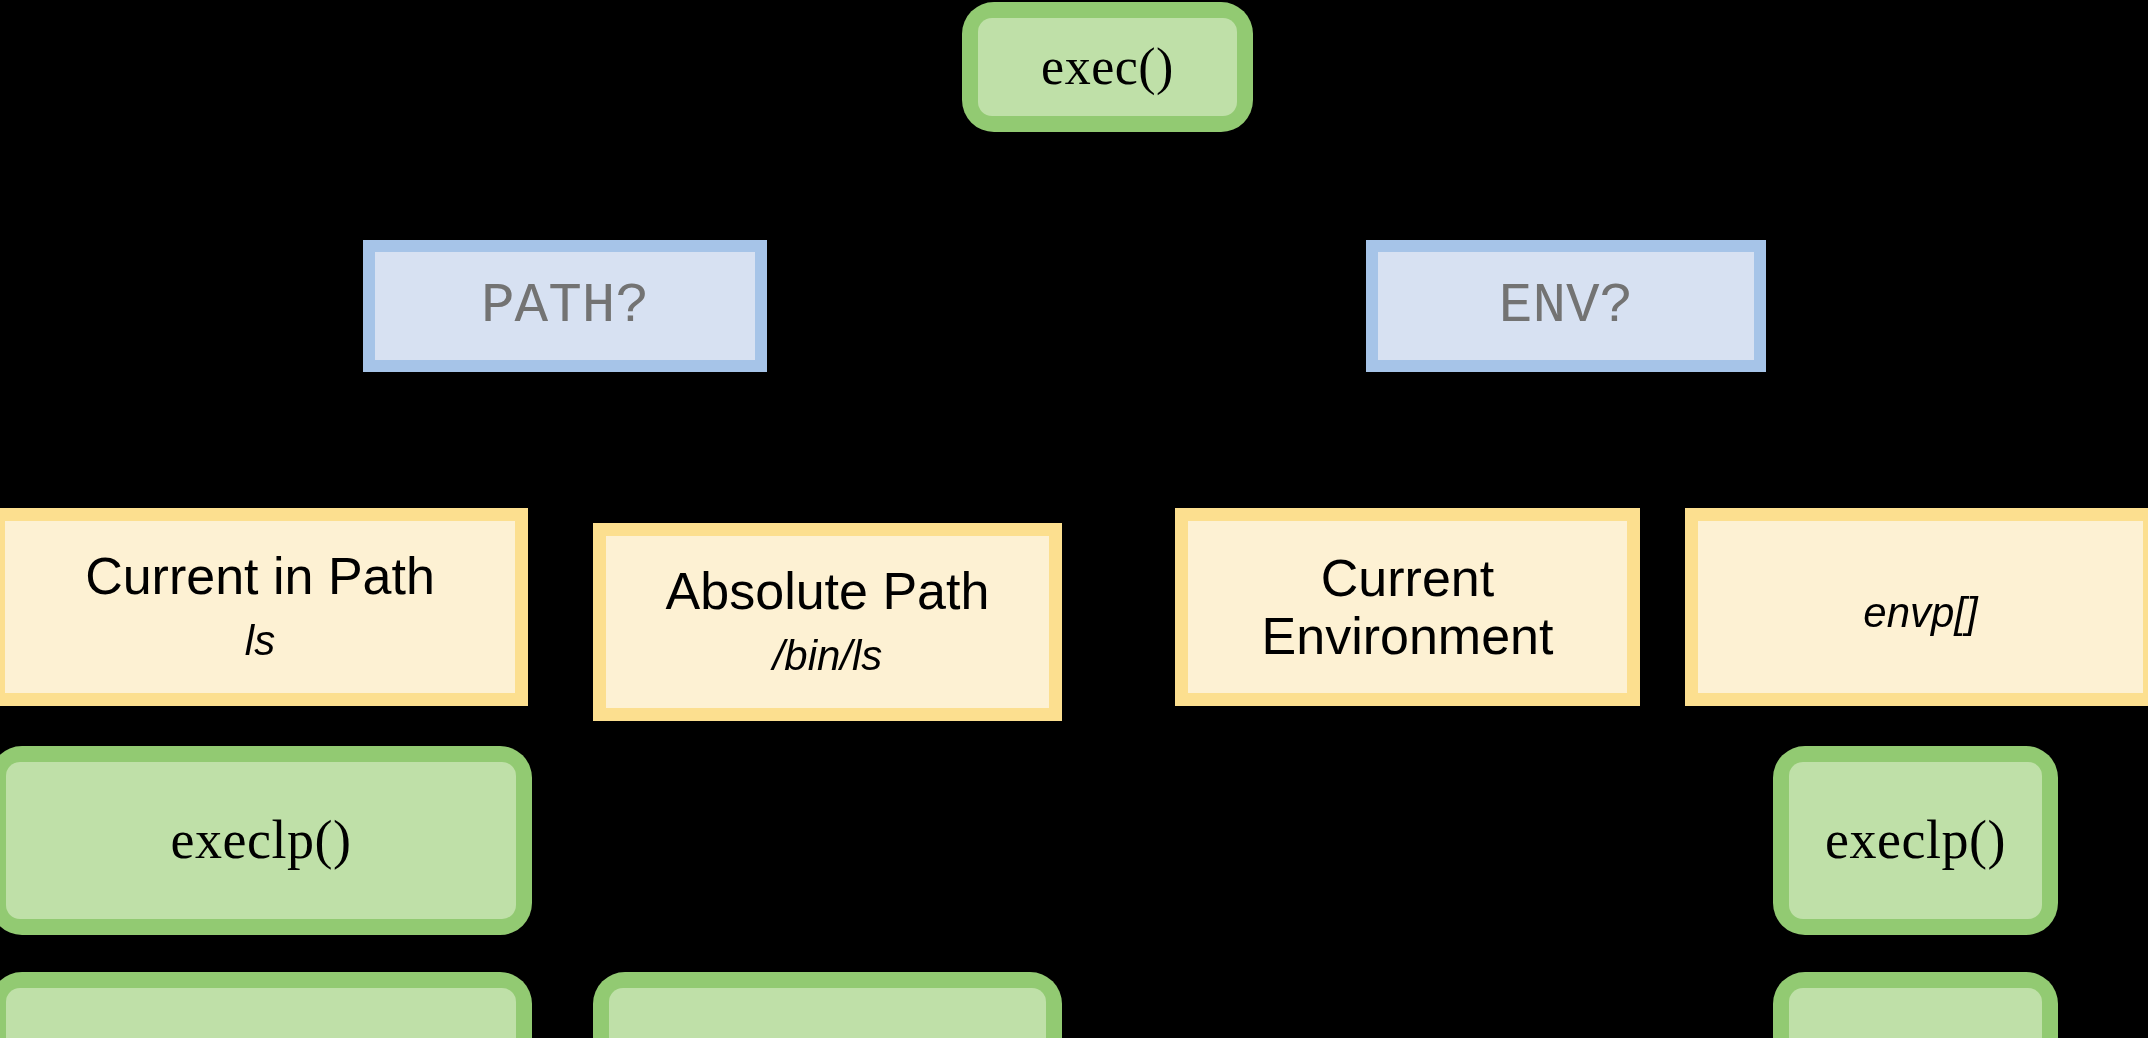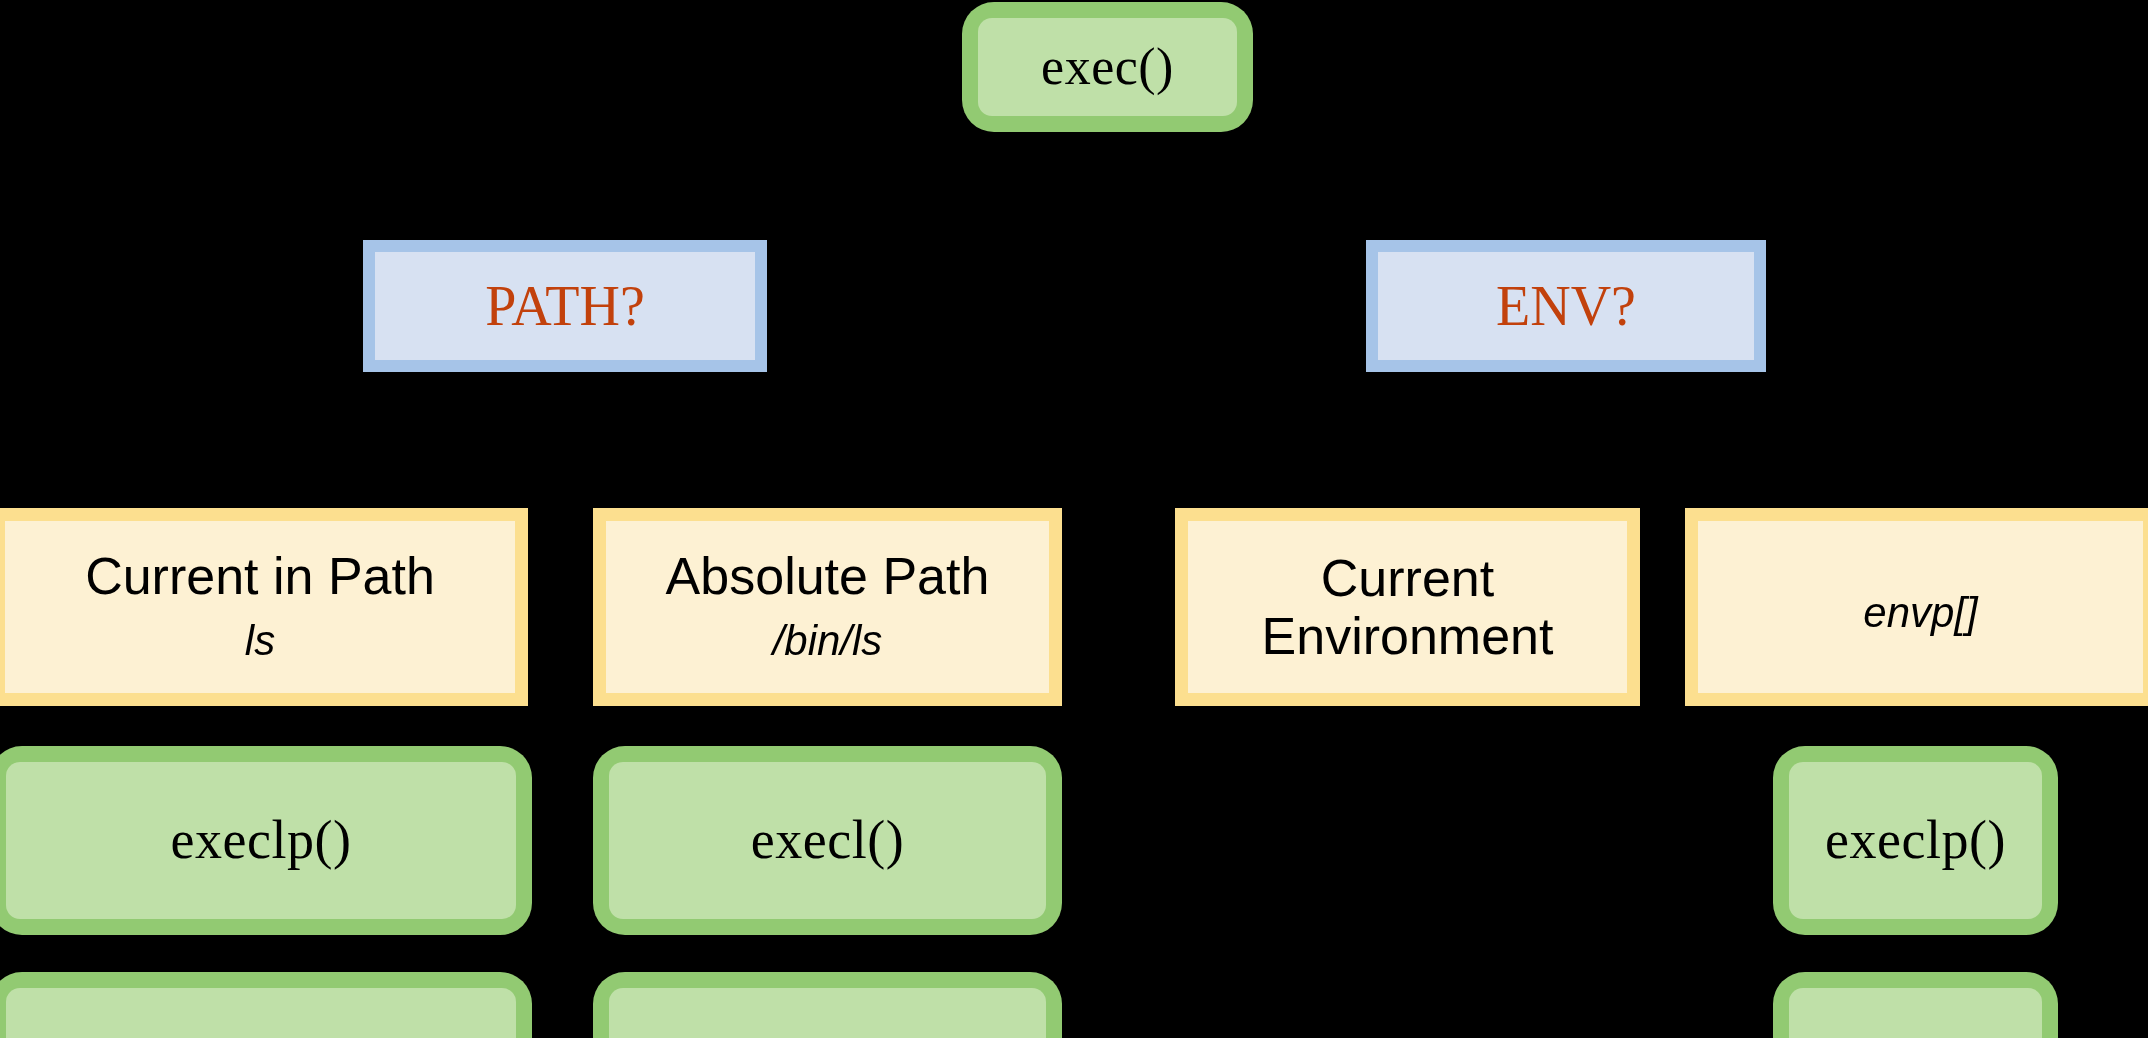--- a/index.html
+++ b/index.html
@@ -53,22 +53,22 @@
   }
   .green.root .inner { font-size: 52px; }
 
   
   .blue {
     background: #a6c4e8;
     padding: 12px;
   }
   .blue .inner {
     background: #d7e1f2;
-    color: #c2410c;
-    font-family: Liberation Serif, serif;
+    color: #737373;
+    font-family: Liberation Mono, monospace;
     font-size: 56px;
     line-height: 1.05;
   }
 
   
   .yellow {
     background: #fcdf8f;
     padding: 13px;
   }
   .yellow .inner {
@@ -149,21 +149,21 @@
     </div>
   </div>
 
   <div class="node yellow" style="left:-8px; top:508px; width:536px; height:198px;">
     <div class="inner">
       <span class="title">Current in Path</span>
       <span class="sub">ls</span>
     </div>
   </div>
 
-  <div class="node yellow" style="left:593px; top:508px; width:469px; height:198px;">
+  <div class="node yellow" style="left:593px; top:523px; width:469px; height:198px;">
     <div class="inner">
       <span class="title">Absolute Path</span>
       <span class="sub">/bin/ls</span>
     </div>
   </div>
 
   <div class="node yellow" style="left:1175px; top:508px; width:465px; height:198px;">
     <div class="inner">
       <span class="line2">Current</span>
       <span class="line2">Environment</span>
@@ -181,25 +181,20 @@
       <span>execlp()</span>
     </div>
   </div>
 
   <div class="node green" style="left:-10px; top:972px; width:542px; height:189px;">
     <div class="inner">
       
     </div>
   </div>
 
-  <div class="node green" style="left:593px; top:746px; width:469px; height:189px;">
-    <div class="inner">
-      <span>execl()</span>
-    </div>
-  </div>
 
   <div class="node green" style="left:593px; top:972px; width:469px; height:189px;">
     <div class="inner">
       
     </div>
   </div>
 
   <div class="node green" style="left:1773px; top:746px; width:285px; height:189px;">
     <div class="inner">
       <span>execlp()</span>

